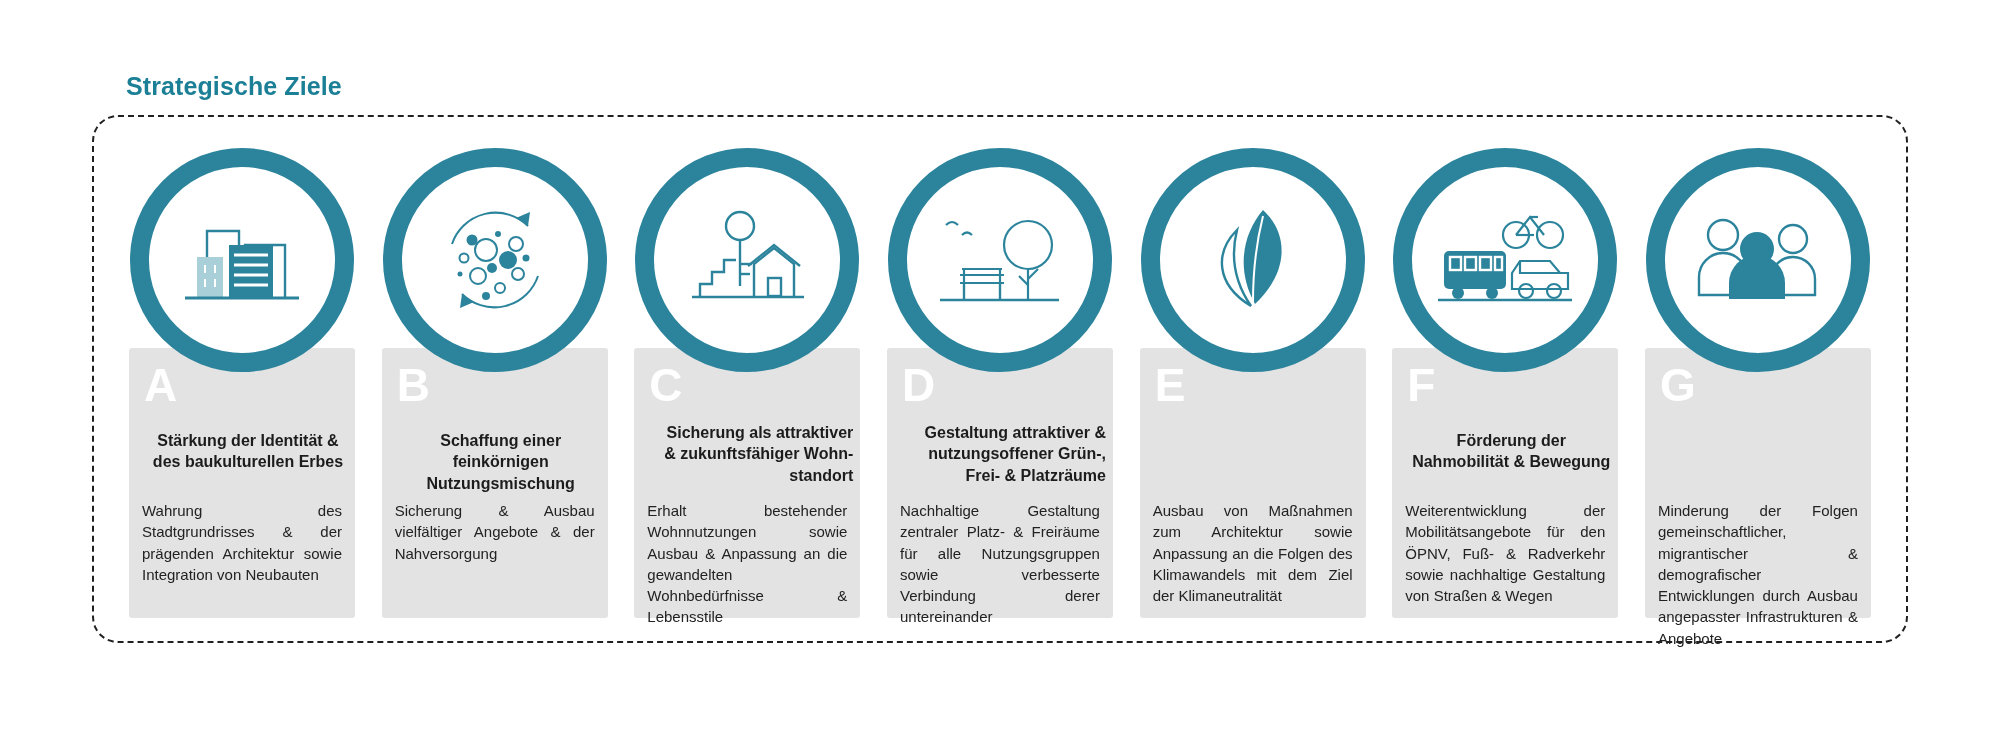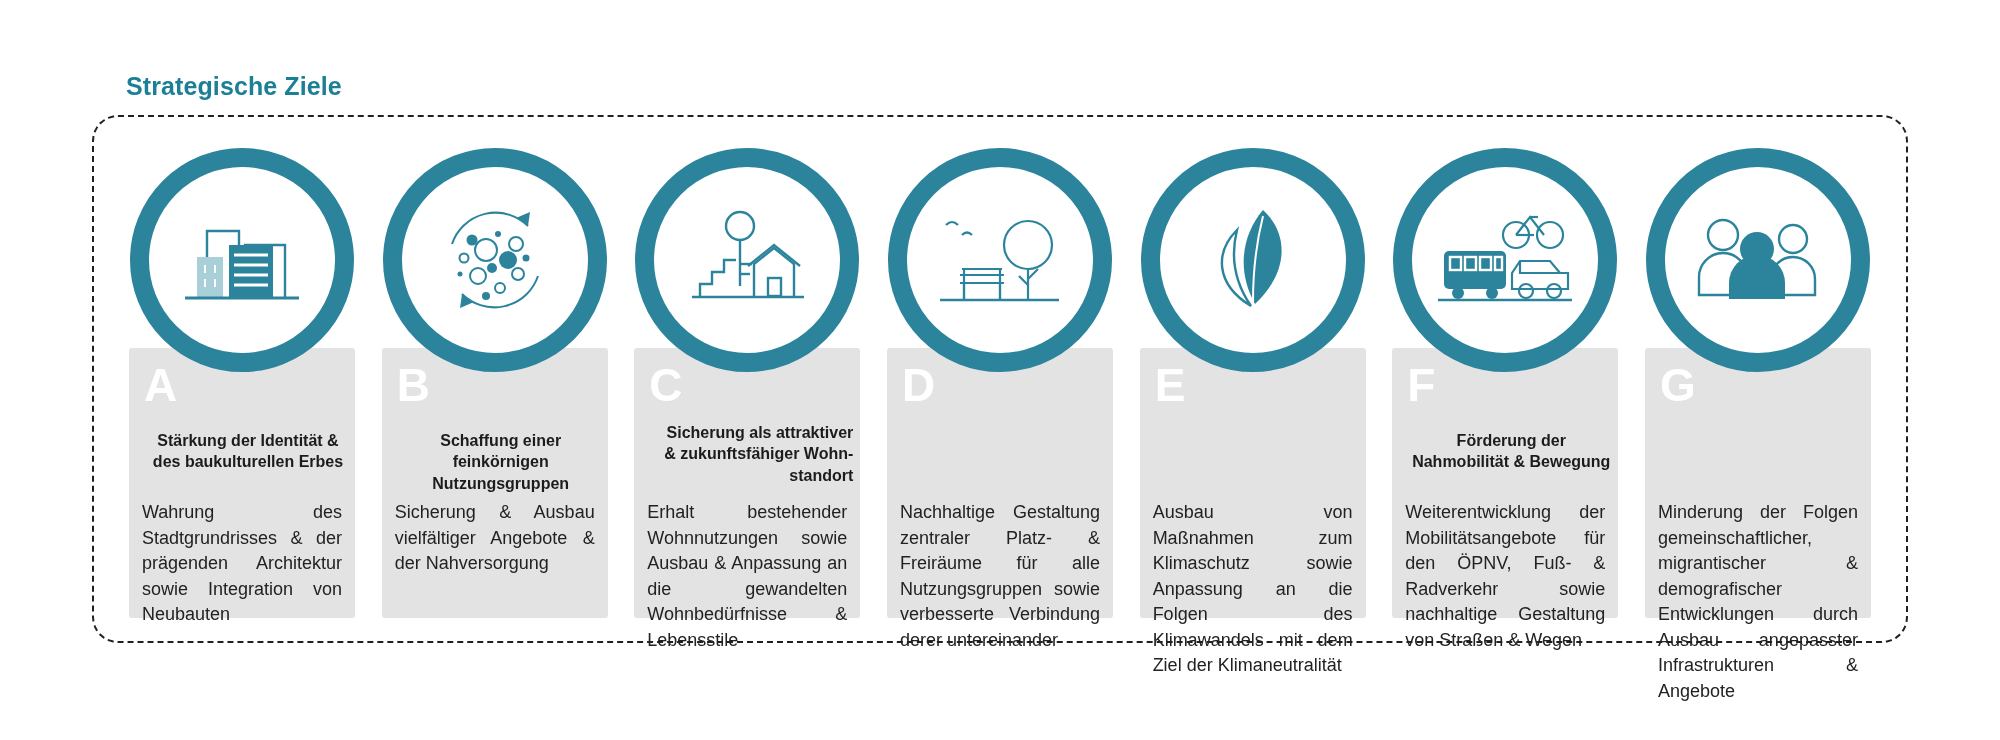--- a/index.html
+++ b/index.html
@@ -94,21 +94,21 @@
     z-index: 4;
   }
 
   .desc {
     position: absolute;
     left: 22px;
     top: 352px;
     width: 200px;
     text-align: justify;
     text-align-last: left;
-    font-size: 18px;
+    font-size: 15px;
     line-height: 1.42;
     color: #222222;
     z-index: 4;
     hyphens: manual;
   }
 
   
   .card.h3 .heading { top: 274px; text-align: right; }
   .card.h3 .desc { top: 352px; }
 </style>
@@ -176,21 +176,21 @@
             <circle cx="62" cy="68" r="5"></circle>
             <circle cx="42" cy="40" r="5.5"></circle>
             <circle cx="96" cy="58" r="3.5"></circle>
             <circle cx="68" cy="34" r="3"></circle>
             <circle cx="56" cy="96" r="4"></circle>
             <circle cx="30" cy="74" r="2.5"></circle>
           </g>
         </svg>
       </div>
       <div class="letter">B</div>
-      <div class="heading">Schaffung einer feinkörnigen Nutzungsgruppen</div>
+      <div class="heading">Schaffung einer feinkörnigen Nutzungsmischung</div>
       <div class="desc">Sicherung &amp; Ausbau vielfältiger Angebote &amp; der Nahversorgung</div>
     </div>
 
     <div class="card h3">
       <div class="card-body"></div>
       <div class="circle">
         <svg width="130" height="120" viewBox="0 0 130 120">
           <g fill="none" stroke="#2b849c" stroke-width="2.4">
             <circle cx="58" cy="26" r="14"></circle>
             <path d="M58 40 V86"></path>
@@ -225,34 +225,35 @@
             <path d="M30 66 H70"></path>
             <path d="M32 66 V96"></path>
             <path d="M68 66 V96"></path>
             <path d="M32 80 V96"></path>
             <path d="M68 80 V96"></path>
           </g>
           <line x1="8" y1="97" x2="127" y2="97" stroke="#2b849c" stroke-width="2.6"></line>
         </svg>
       </div>
       <div class="letter">D</div>
+      <div class="heading">Gestaltung attraktiver &amp; nutzungsoffener Grün-, Frei- &amp; Platzräume</div>
       <div class="desc">Nachhaltige Gestaltung zentraler Platz- &amp; Freiräume für alle Nutzungsgruppen sowie verbesserte Verbindung derer untereinander</div>
     </div>
 
     <div class="card">
       <div class="card-body"></div>
       <div class="circle">
         <svg width="120" height="120" viewBox="0 0 120 120">
           <path d="M70 10 C96 34 96 72 62 104 C44 72 48 36 70 10 Z" fill="#2b849c"></path>
           <path d="M44 30 C22 52 22 84 58 106 C40 80 38 54 44 30 Z" fill="none" stroke="#2b849c" stroke-width="2.4"></path>
           <path d="M70 16 C62 48 60 78 60 102" fill="none" stroke="#ffffff" stroke-width="2"></path>
         </svg>
       </div>
       <div class="letter">E</div>
-      <div class="desc">Ausbau von Maßnahmen zum Klimaschutz sowie Anpassung an die Folgen des Klimawandels mit dem Ziel der Klimaneutralität</div>
+      <div class="desc">Ausbau von Maßnahmen zum Architektur sowie Anpassung an die Folgen des Klimawandels mit dem Ziel der Klimaneutralität</div>
     </div>
 
     <div class="card">
       <div class="card-body"></div>
       <div class="circle">
         <svg width="142" height="110" viewBox="0 0 142 110">
           <g fill="none" stroke="#2b849c" stroke-width="2.2">
             <circle cx="82" cy="30" r="13"></circle>
             <circle cx="116" cy="30" r="13"></circle>
             <path d="M82 30 L96 12 L110 30"></path>

